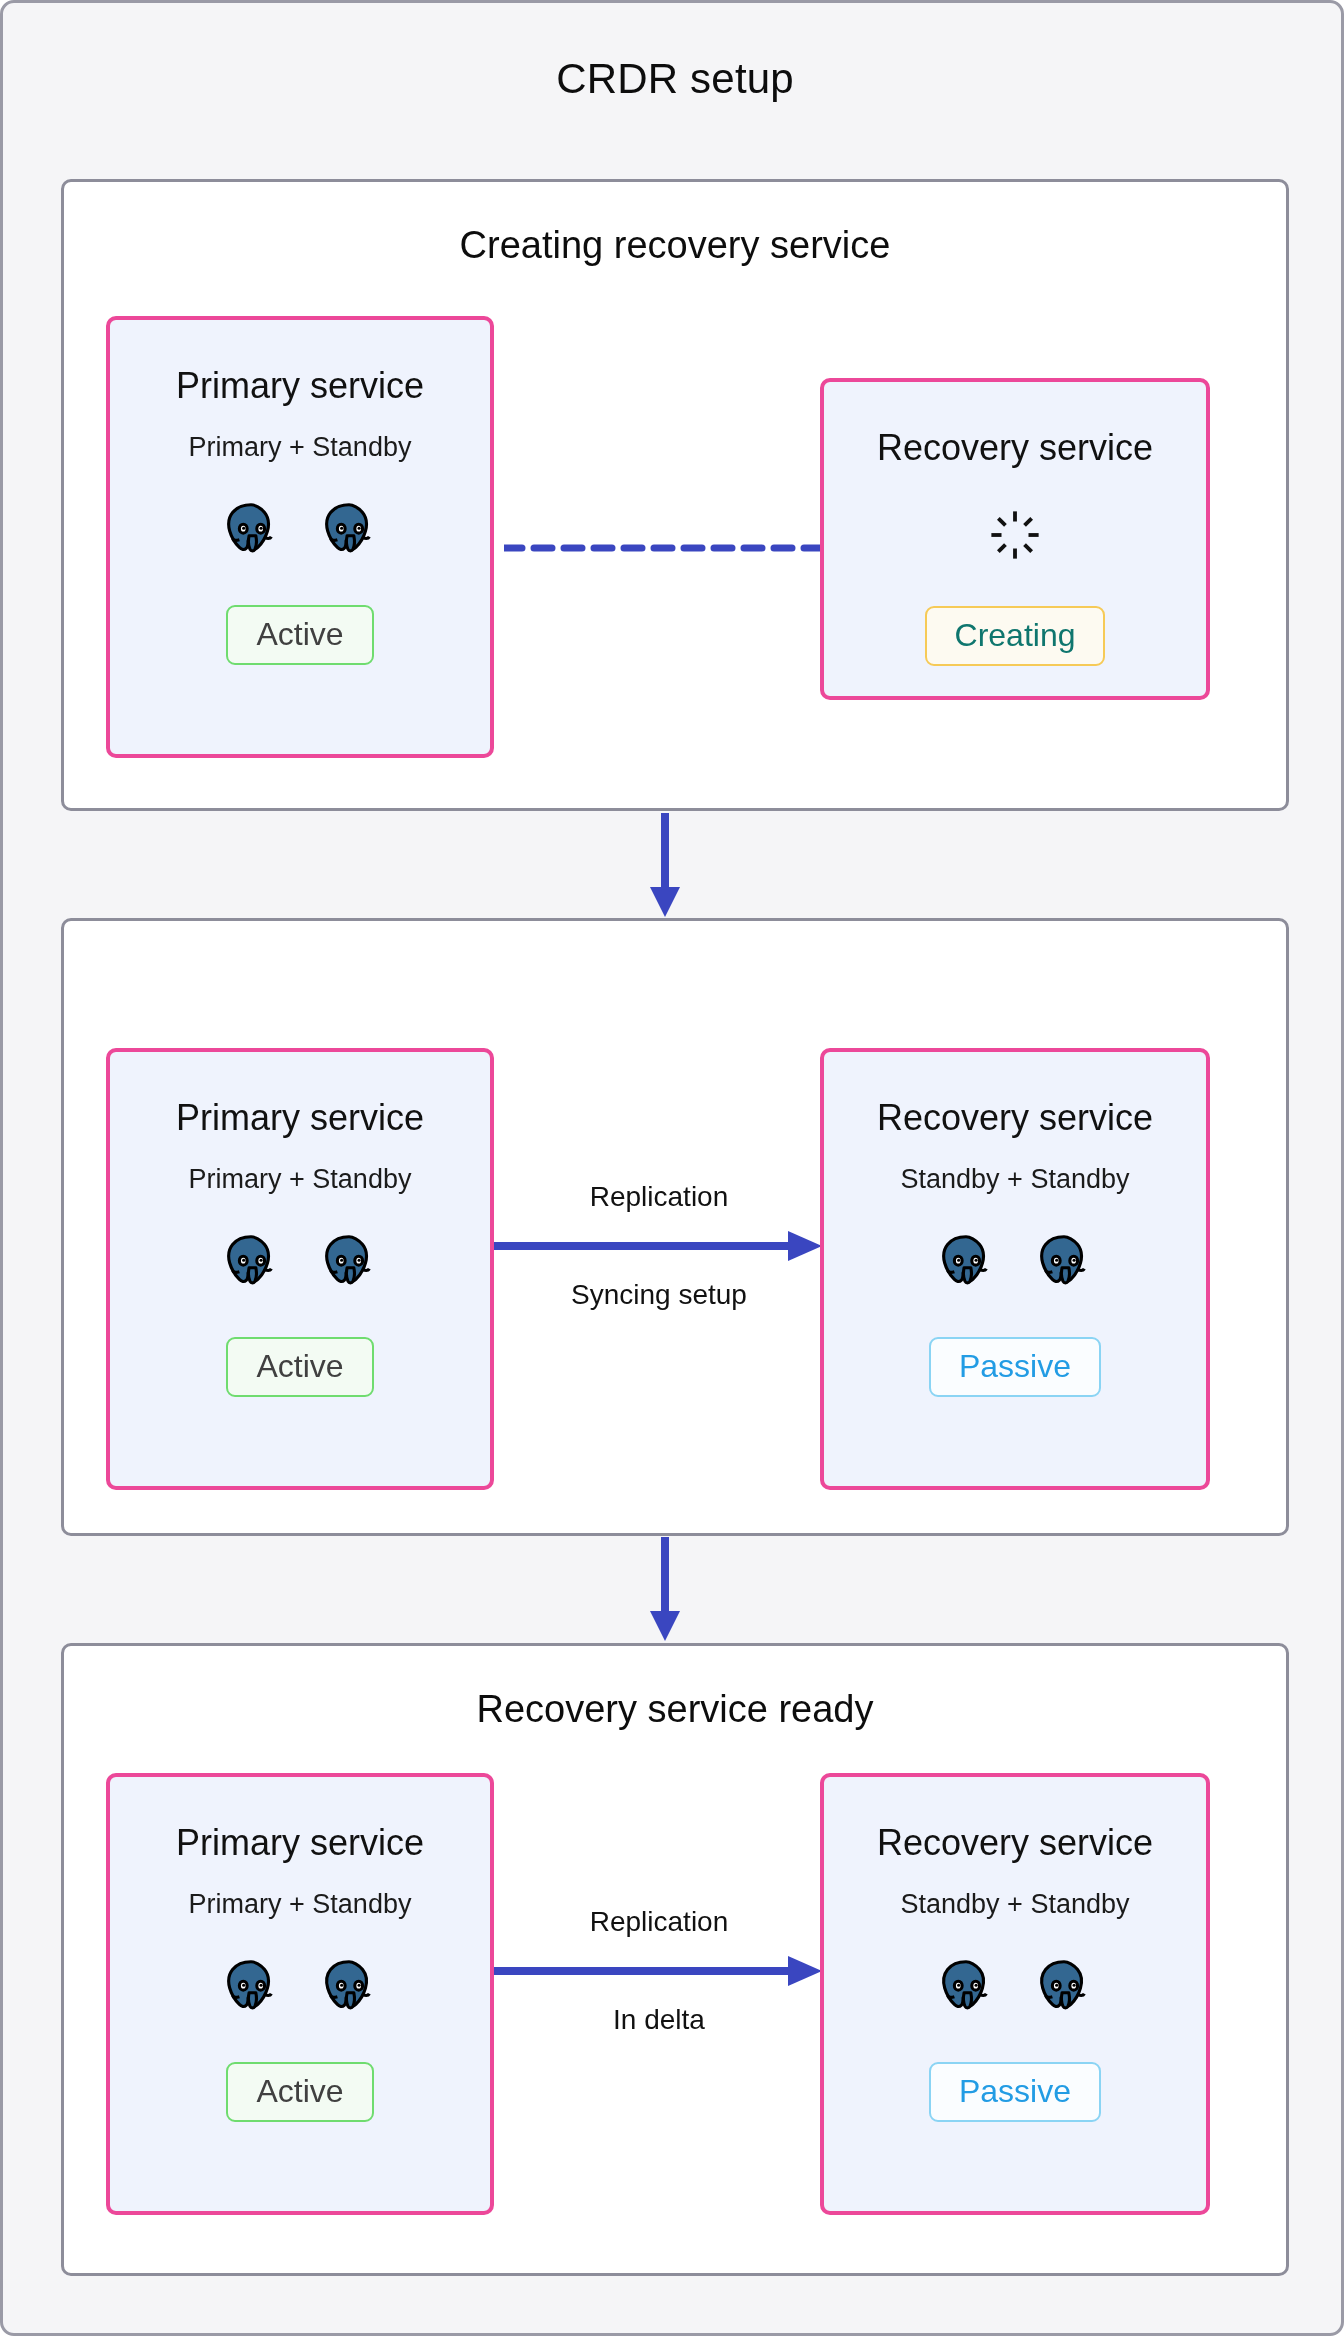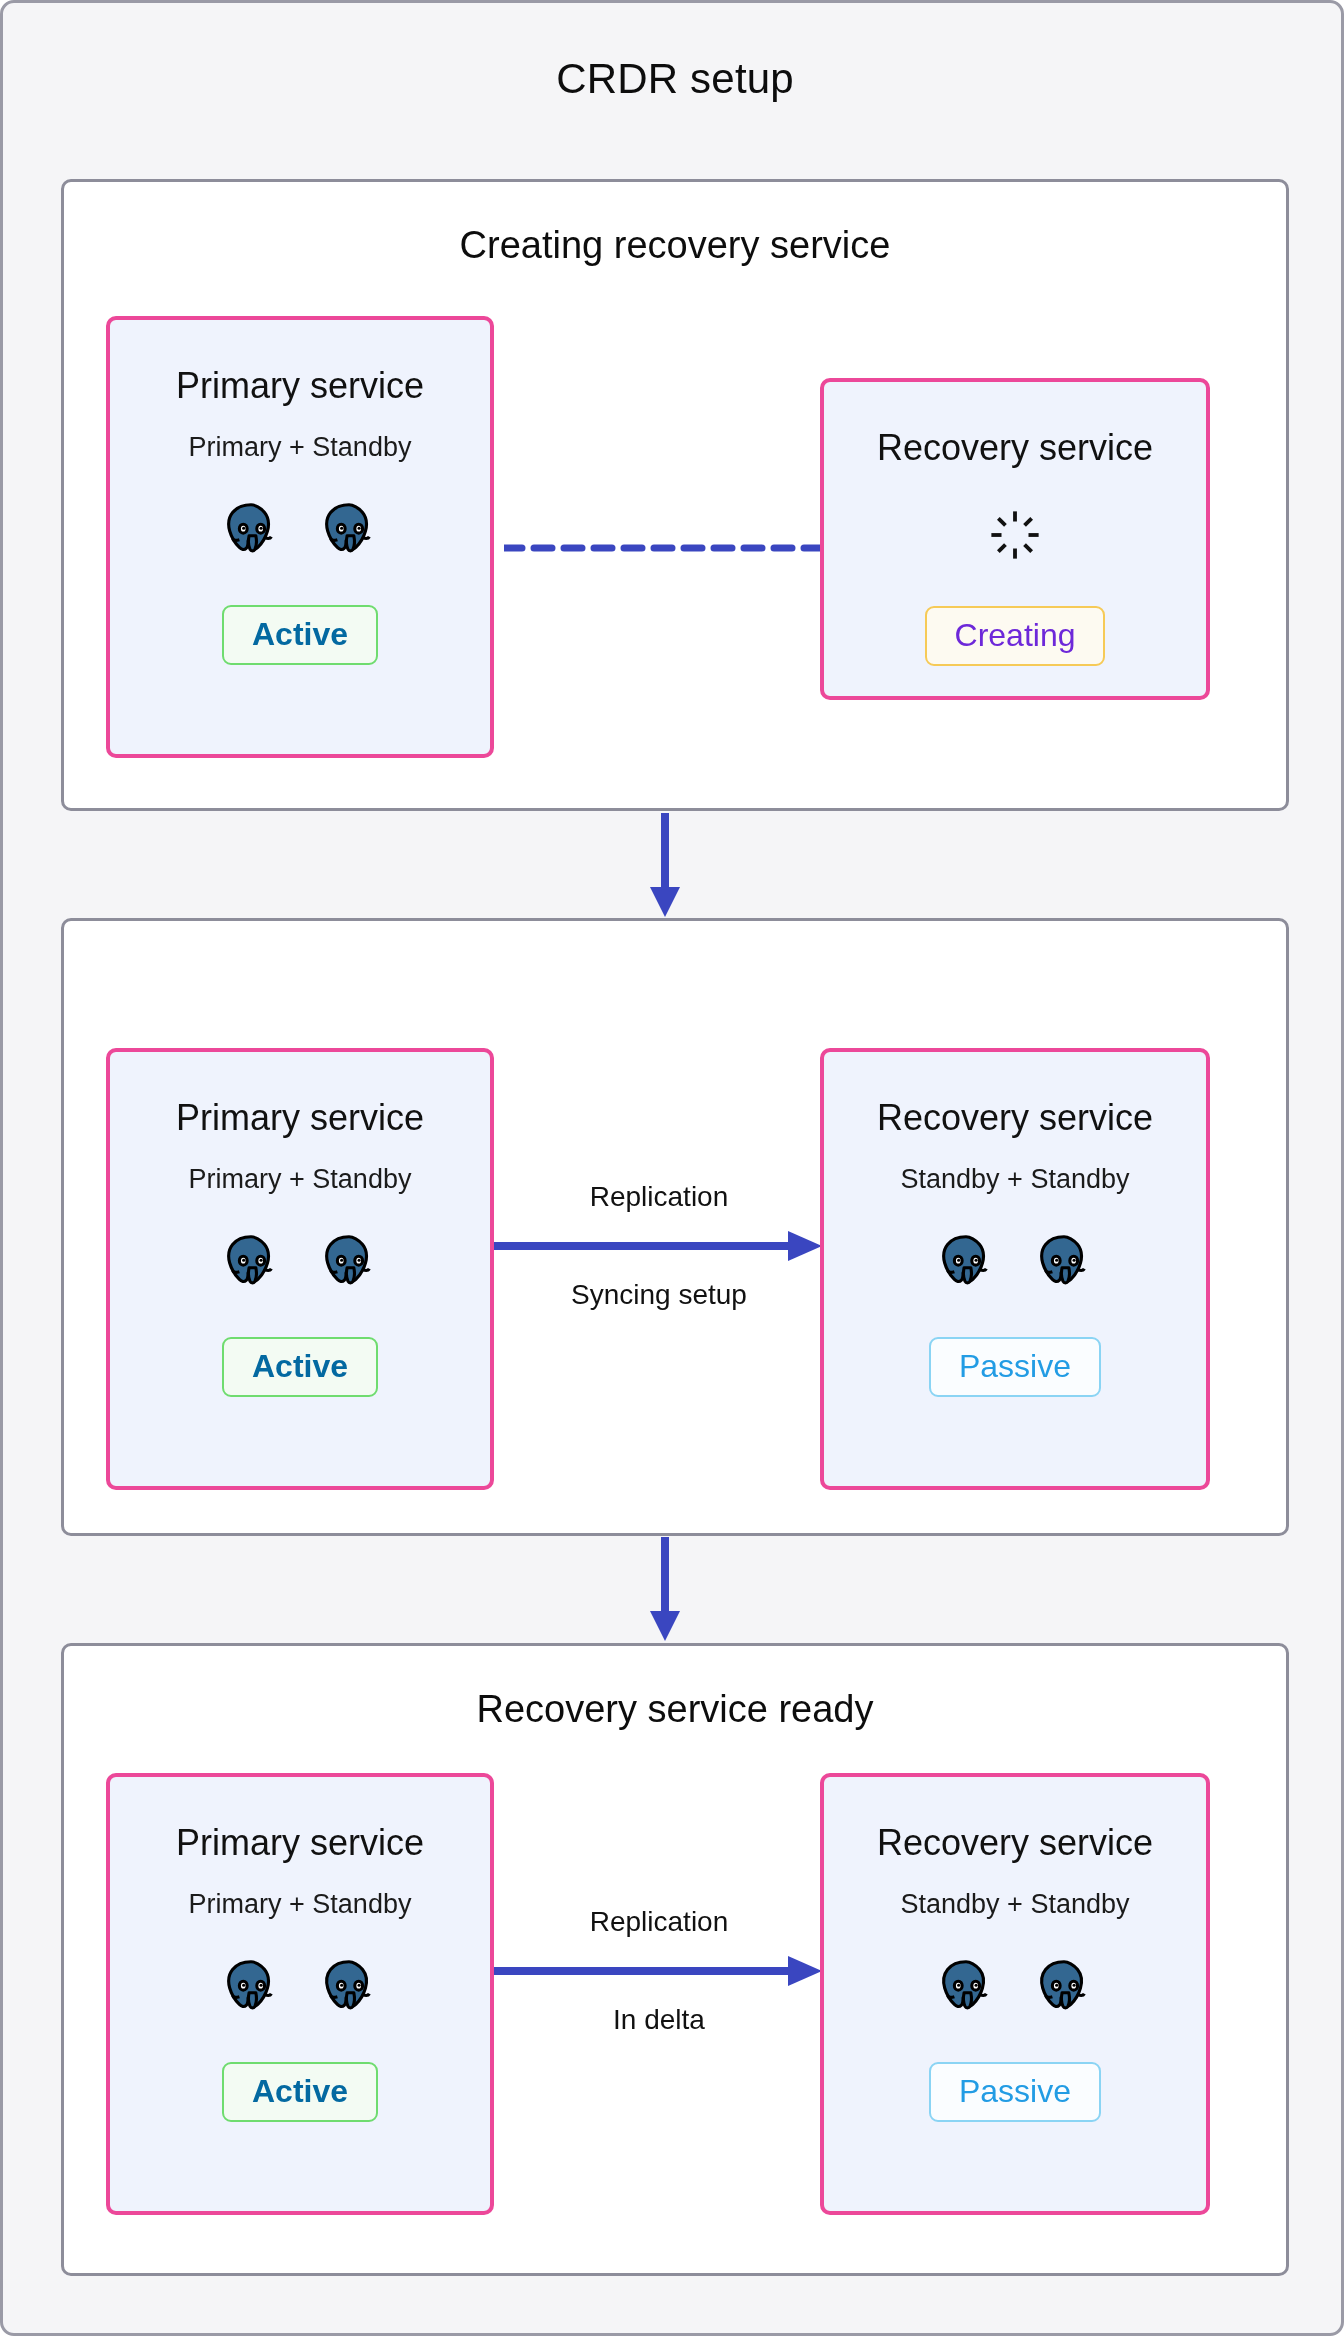--- a/index.html
+++ b/index.html
@@ -76,22 +76,22 @@
     margin-top: 38px;
   }
   .elephant { width: 62px; height: 62px; display: block; }
   .badge {
     margin-top: 44px;
     font-size: 32px;
     padding: 11px 28px 13px 28px;
     border-radius: 9px;
     line-height: 1;
   }
-  .badge-active { color: #0369a1; border: 2px solid #6fdc6f; background: #f3fbf3; font-weight: bold; }
-  .badge-creating { color: #6d28d9; border: 2px solid #f6ca57; background: #fdfaf1; }
+  .badge-active { color: #404040; border: 2px solid #6fdc6f; background: #f3fbf3; }
+  .badge-creating { color: #0f766e; border: 2px solid #f6ca57; background: #fdfaf1; }
   .badge-passive { color: #229ce4; border: 2px solid #8ad4f4; background: #fafdff; }
 
   .spinner { margin-top: 42px; width: 54px; height: 54px; display: block; }
 
   .dashed-link {
     position: absolute;
     left: 440px; top: 362px;
     width: 318px; height: 8px;
   }
   .repl-group {

